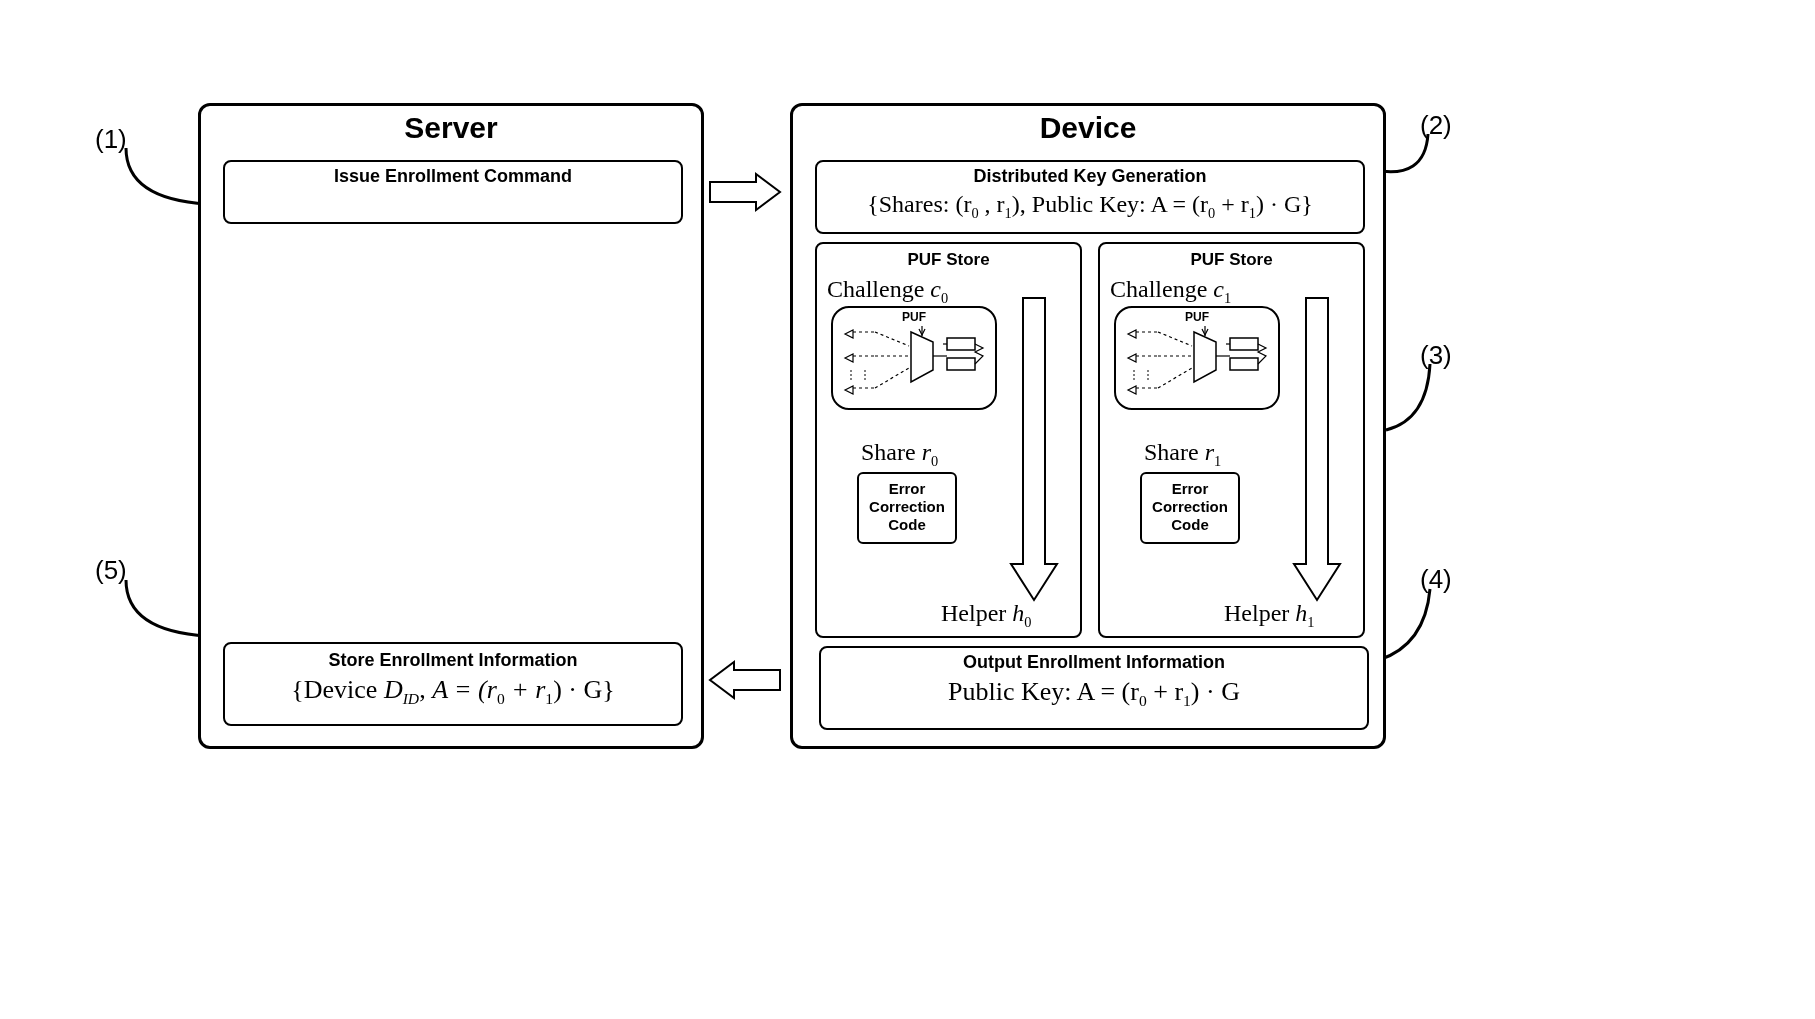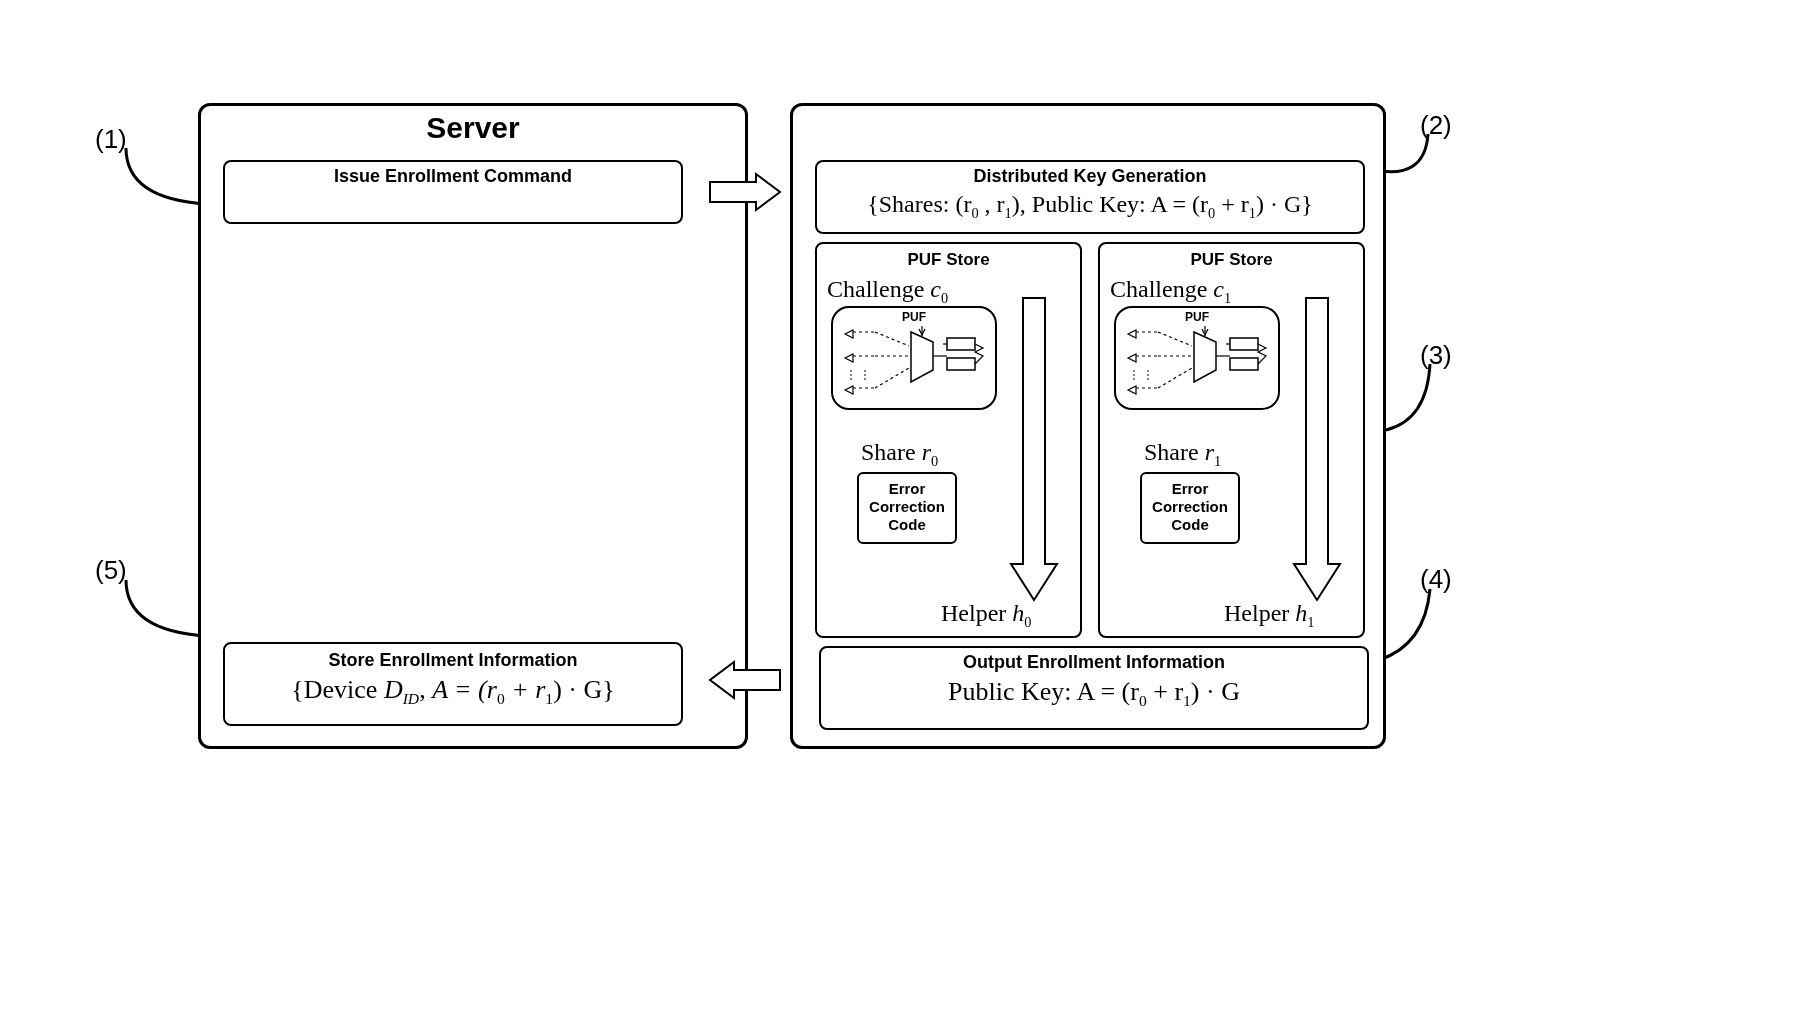--- a/index.html
+++ b/index.html
@@ -22,21 +22,20 @@
   position: absolute;
   border: 3px solid #000;
   border-radius: 12px;
   background: #fff;
 }
 #server-box {
   left: 88px;
   top: 43px;
   width: 500px;
   height: 640px;
-  padding-left: 44px;
 }
 #device-box {
   left: 680px;
   top: 43px;
   width: 590px;
   height: 640px;
 }
 .big-title {
   position: absolute;
   left: 0;
@@ -245,20 +244,21 @@
 
   <svg class="harrow-right" style="left:596px; top:112px;" width="78" height="40">
     <path d="M 4 10 L 50 10 L 50 2 L 74 20 L 50 38 L 50 30 L 4 30 Z" fill="#fff" stroke="#000" stroke-width="2"></path>
   </svg>
 
   <svg class="harrow-left" style="left:596px; top:600px;" width="78" height="40">
     <path d="M 74 10 L 28 10 L 28 2 L 4 20 L 28 38 L 28 30 L 74 30 Z" fill="#fff" stroke="#000" stroke-width="2"></path>
   </svg>
 
   <div class="big-box" id="device-box">
+    <div class="big-title">Device</div>
 
     <div class="sub-box" id="dkg-box">
       <div class="sub-title">Distributed Key Generation</div>
       <div class="formula" style="font-size:24px;">
         <span>{Shares: (r</span><sub><span>0</span></sub><span> , r</span><sub><span>1</span></sub><span>), Public Key: A = (r</span><sub><span>0</span></sub><span> + r</span><sub><span>1</span></sub><span>) · G}</span>
       </div>
     </div>
 
     <div class="sub-box" id="puf0-box">
       <div class="puf-store-title">PUF Store</div>

